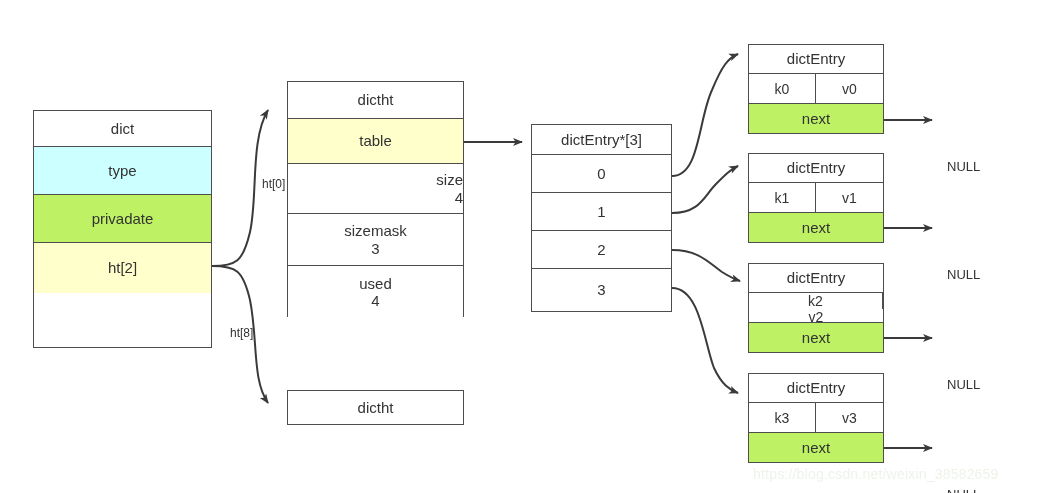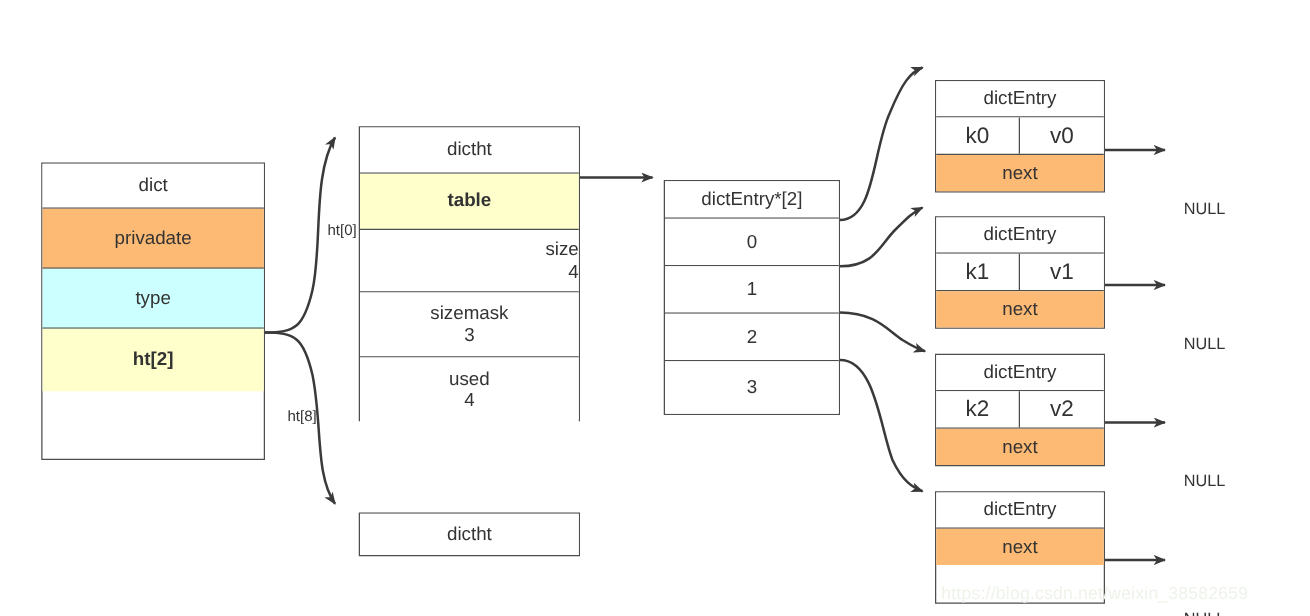--- a/index.html
+++ b/index.html
@@ -13,21 +13,20 @@
     height: 493px;
     background: #ffffff;
     font-family: "Liberation Sans", sans-serif;
     overflow: hidden;
   }
   .box {
     position: absolute;
     border: 1px solid #4d4d4d;
     box-sizing: border-box;
     background: #ffffff;
-    margin-top: 20px;
   }
   .cell {
     position: relative;
     box-sizing: border-box;
     border-bottom: 1px solid #4d4d4d;
     display: flex;
     flex-direction: column;
     align-items: center;
     justify-content: center;
     color: #333333;
@@ -44,28 +43,28 @@
     border-bottom: 1px solid #4d4d4d;
     display: flex;
     background: #ffffff;
   }
   .kvrow > div {
     flex: 1 1 50%;
     display: flex;
     align-items: center;
     justify-content: center;
     color: #333333;
-    font-size: 18px;
+    font-size: 14px;
     box-sizing: border-box;
     text-align: right;
   }
   .kvrow > div:first-child { border-right: 1px solid #4d4d4d; }
   .c-cyan   { background: #ccffff; }
-  .c-green  { background: #fdba74; text-align: center; }
-  .c-yellow { background: #ffffcc; font-weight: bold; }
+  .c-green  { background: #bef264; text-align: center; }
+  .c-yellow { background: #ffffcc; }
   .c-white  { background: #ffffff; }
 
   .edge-label {
     position: absolute;
     color: #333333;
     font-size: 12px;
     white-space: nowrap;
   }
   .null-label {
     position: absolute;
@@ -118,25 +117,25 @@
     <path d="M884,120 L932,120" fill="none" stroke="#3a3a3a" stroke-width="2" marker-end="url(#arrow)"></path>
     <path d="M884,228 L932,228" fill="none" stroke="#3a3a3a" stroke-width="2" marker-end="url(#arrow)"></path>
     <path d="M884,338 L932,338" fill="none" stroke="#3a3a3a" stroke-width="2" marker-end="url(#arrow)"></path>
     <path d="M884,448 L932,448" fill="none" stroke="#3a3a3a" stroke-width="2" marker-end="url(#arrow)"></path>
   </svg>
 
   <div class="box" style="left:33px; top:110px; width:179px; height:238px;">
     <div class="cell c-white" style="height:36px;">
       <span>dict</span>
     </div>
+    <div class="cell c-cyan" style="height:48px;">
+      <span>type</span>
+    </div>
     <div class="cell c-green" style="height:48px;">
       <span>privadate</span>
-    </div>
-    <div class="cell c-cyan" style="height:48px;">
-      <span>type</span>
     </div>
     <div class="cell c-yellow" style="height:50px;">
       <span>ht[2]</span>
     </div>
   </div>
 
   <div class="box" style="left:287px; top:81px; width:177px; height:236px;">
     <div class="cell c-white" style="height:37px;">
       <span>dictht</span>
     </div>
@@ -158,21 +157,21 @@
   </div>
 
   <div class="box" style="left:287px; top:390px; width:177px; height:35px;">
     <div class="cell c-white" style="height:100%;">
       <span>dictht</span>
     </div>
   </div>
 
   <div class="box" style="left:531px; top:124px; width:141px; height:188px;">
     <div class="cell c-white" style="height:30px;">
-      <span>dictEntry*[2]</span>
+      <span>dictEntry*[3]</span>
     </div>
     <div class="cell c-white" style="height:38px;">
       <span>0</span>
     </div>
     <div class="cell c-white" style="height:38px;">
       <span>1</span>
     </div>
     <div class="cell c-white" style="height:38px;">
       <span>2</span>
     </div>
@@ -206,34 +205,38 @@
     <div class="cell c-green" style="height:29px; border-bottom:none;">
       <span>next</span>
     </div>
   </div>
   <div class="null-label" style="left:947px; top:220px;">NULL</div>
 
   <div class="box" style="left:748px; top:263px; width:136px; height:90px;">
     <div class="cell c-white" style="height:29px;">
       <span>dictEntry</span>
     </div>
-    <div class="kvrow" style="height:30px;">
+    <div class="kvrow" style="height:30px;flex-direction:column;">
       <div>k2</div>
       <div>v2</div>
     </div>
     <div class="cell c-green" style="height:29px; border-bottom:none;">
       <span>next</span>
     </div>
   </div>
   <div class="null-label" style="left:947px; top:330px;">NULL</div>
 
   <div class="box" style="left:748px; top:373px; width:136px; height:90px;">
     <div class="cell c-white" style="height:29px;">
       <span>dictEntry</span>
     </div>
+    <div class="kvrow" style="height:30px;">
+      <div>k3</div>
+      <div>v3</div>
+    </div>
     <div class="cell c-green" style="height:29px; border-bottom:none;">
       <span>next</span>
     </div>
   </div>
   <div class="null-label" style="left:947px; top:440px;">NULL</div>
 
   <div class="edge-label" style="left:230px; top:177px;padding-left:32px;">ht[0]</div>
   <div class="edge-label" style="left:230px; top:326px;">ht[8]</div>
 
   <div class="watermark" style="left:753px; top:466px;">https://blog.csdn.net/weixin_38582659</div>

